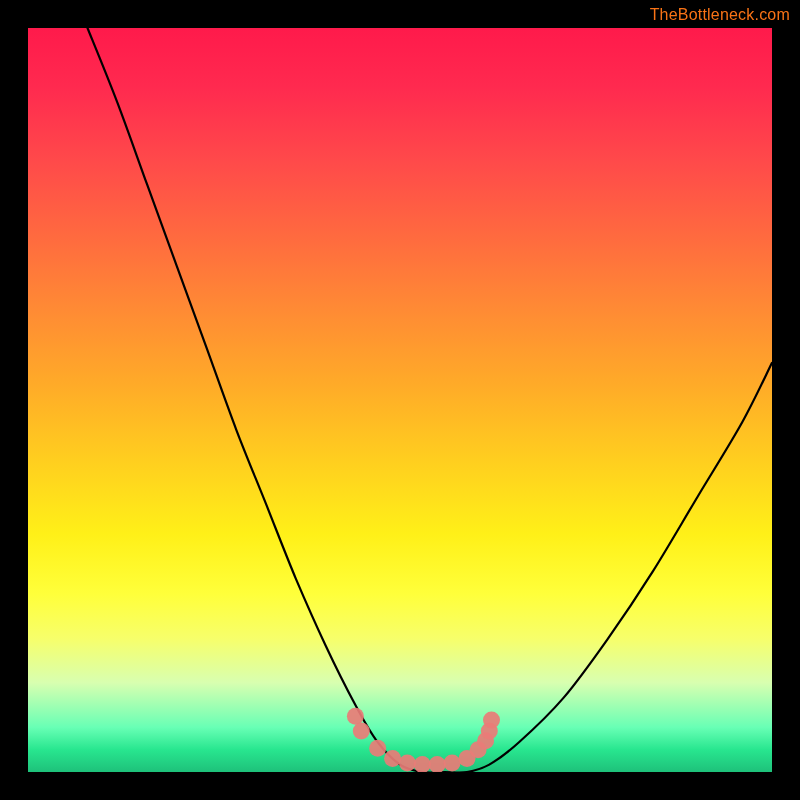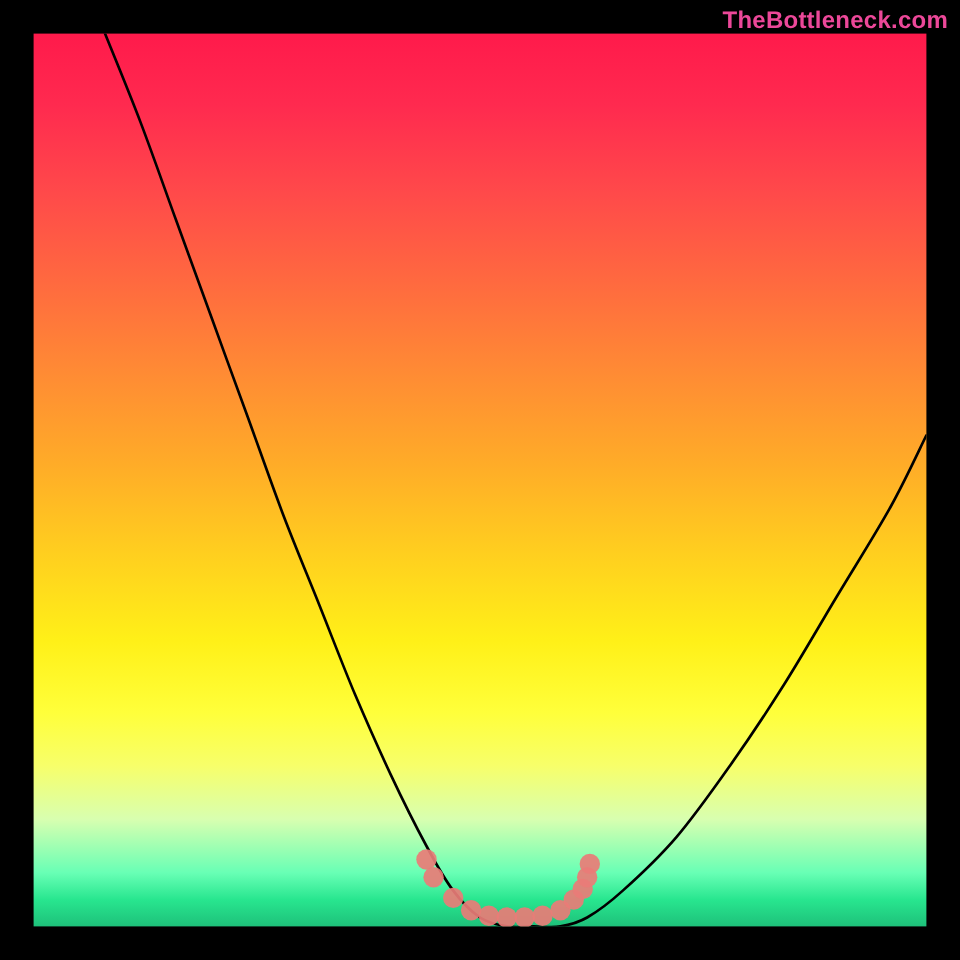--- a/index.html
+++ b/index.html
@@ -31,23 +31,23 @@
       #68ffb5 94%,
       #28e68f 97%,
       #1ec17a 100%
     );
   }
   .watermark {
     position: absolute;
     top: 6px;
     right: 10px;
     font-family: Arial, Helvetica, sans-serif;
-    font-size: 20px;
-    font-weight: 700;
-    color: #ec4899;
+    font-size: 16px;
+    font-weight: 400;
+    color: #f97316;
     letter-spacing: 0.2px;
     user-select: none;
   }
   svg.curve {
     position: absolute;
     left: 0; top: 0;
     width: 100%;
     height: 100%;
   }
 </style>

